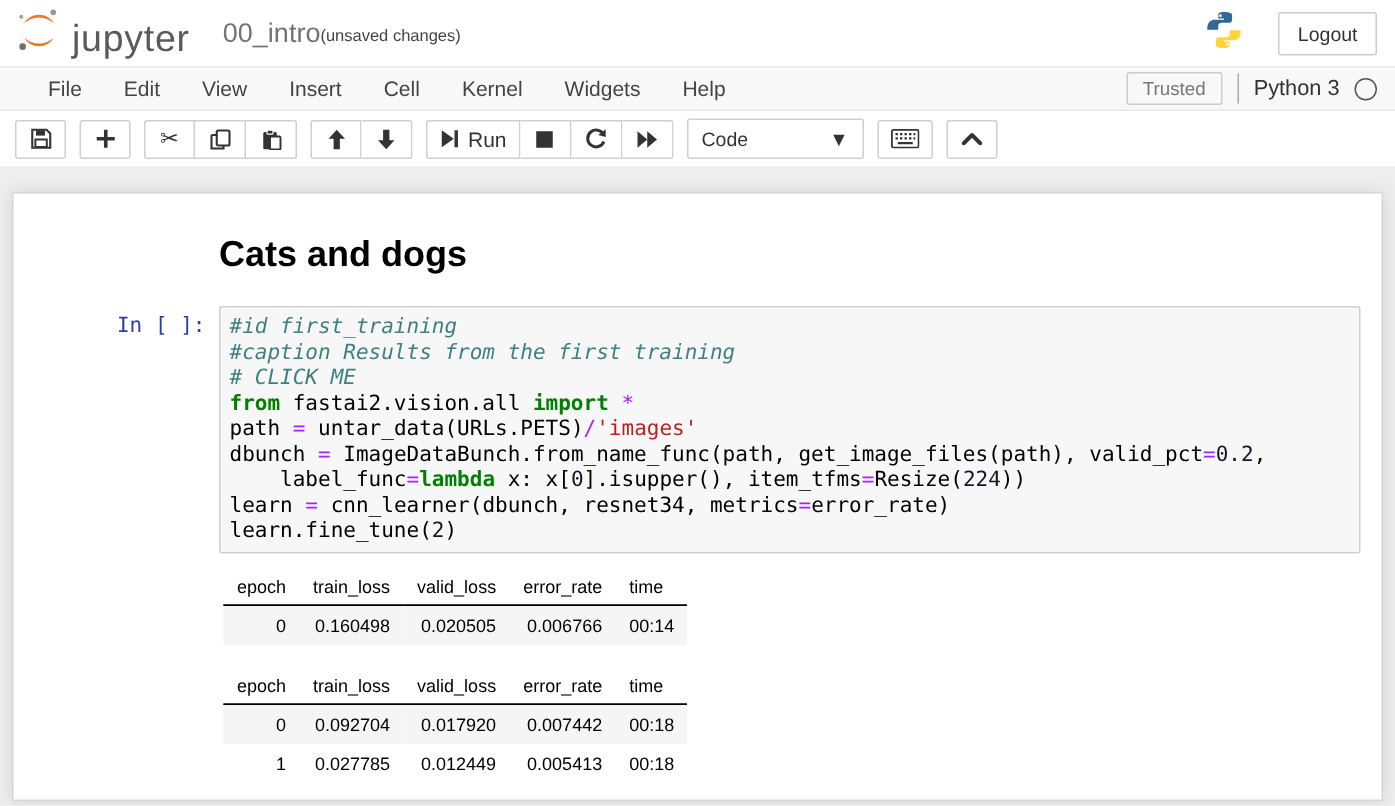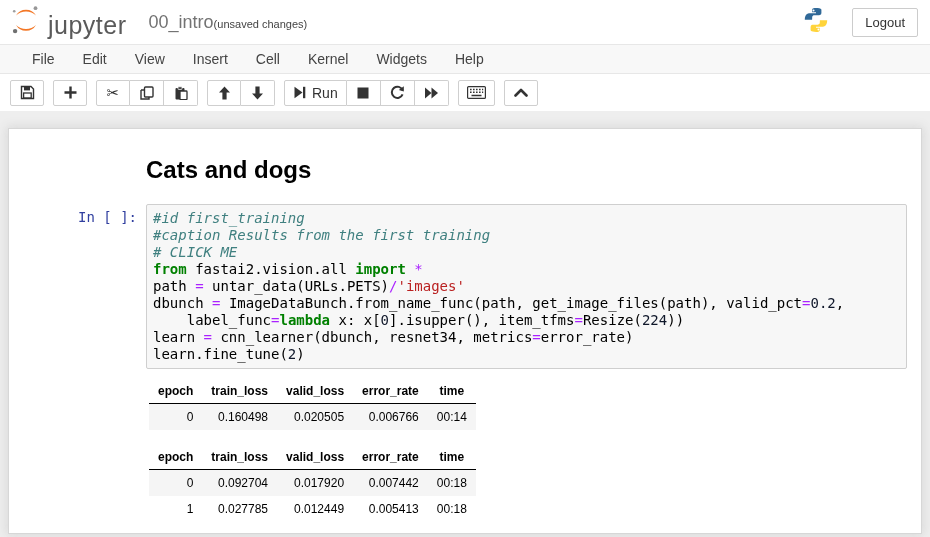--- a/index.html
+++ b/index.html
@@ -62,21 +62,21 @@
   .code-pre { font-family:"DejaVu Sans Mono","Liberation Mono",monospace; font-size:14px;
               line-height:17px; color:#000; white-space:pre; }
   .tok-comment { color:#408080; font-style:italic; }
   .tok-keyword { color:#008000; font-weight:bold; }
   .tok-operator { color:#AA22FF; }
   .tok-string  { color:#BA2121; }
   .tok-number  { color:#0f172a; }
 
   .output-area { margin-left:140px; margin-top:10px; }
   table.dataframe { border-collapse:collapse; font-size:12px; color:#000; margin-bottom:15px; }
-  table.dataframe th { font-weight:bold; text-align:center; padding:5px 9px; border-bottom:1px solid #000; }
+  table.dataframe th { font-weight:normal; text-align:left; padding:5px 9px; border-bottom:1px solid #000; }
   table.dataframe td { text-align:right; padding:6px 9px; }
   table.dataframe tbody tr:nth-child(odd) { background:#f5f5f5; }
 </style>
 </head>
 <body>
 
 <div class="header">
   <div class="logo">
     <span>
       <svg width="32" height="32" viewBox="0 0 32 32">
@@ -105,20 +105,26 @@
   <ul id="menu-list">
       <li>File</li>
       <li>Edit</li>
       <li>View</li>
       <li>Insert</li>
       <li>Cell</li>
       <li>Kernel</li>
       <li>Widgets</li>
       <li>Help</li>
     </ul>
+  <div class="menu-right">
+    <span class="trusted">Trusted</span>
+    <span class="vsep"></span>
+    <span class="kernel-name">Python 3</span>
+    <span class="kernel-ind"></span>
+  </div>
 </div>
 
 <div class="toolbar">
   <div class="tgroup">
     <div class="tbtn">
       <svg width="15" height="15" viewBox="0 0 15 15">
         <path d="M1.5 1.5 h9.5 l2.5 2.5 v9.5 h-12 z" fill="none" stroke="#333" stroke-width="1.4"></path>
         <rect x="4" y="1.8" width="6" height="3.6" fill="#333"></rect>
         <rect x="3.6" y="8" width="7.6" height="5" fill="none" stroke="#333" stroke-width="1.3"></rect>
       </svg>
@@ -179,20 +185,24 @@
         <path d="M12.6 9.4 A5.6 5.6 0 1 1 12.6 5.2" fill="none" stroke="#333" stroke-width="2"></path>
         <path d="M13.8 1.2 L13.8 6.4 L8.8 5 Z" fill="#333"></path>
       </svg>
     </div>
     <div class="tbtn">
       <svg width="15" height="12" viewBox="0 0 15 12">
         <path d="M1 0.5 L7.5 6 L1 11.5 Z" fill="#333"></path>
         <path d="M7.5 0.5 L14 6 L7.5 11.5 Z" fill="#333"></path>
       </svg>
     </div>
+  </div>
+  <div class="celltype">
+    <span>Code</span>
+    <span class="caret-down">▼</span>
   </div>
   <div class="tgroup">
     <div class="tbtn">
       <svg width="19" height="13" viewBox="0 0 19 13">
         <rect x="0.6" y="0.6" width="17.8" height="11.8" rx="1" fill="none" stroke="#333" stroke-width="1.2"></rect>
         <path d="M3 3.4 h1.6 M6 3.4 h1.6 M9 3.4 h1.6 M12 3.4 h1.6 M15 3.4 h1.2 M3 6.2 h1.6 M6 6.2 h1.6 M9 6.2 h1.6 M12 6.2 h1.6 M15 6.2 h1.2 M4.5 9.4 h10" stroke="#333" stroke-width="1.5"></path>
       </svg>
     </div>
   </div>
   <div class="tgroup">

